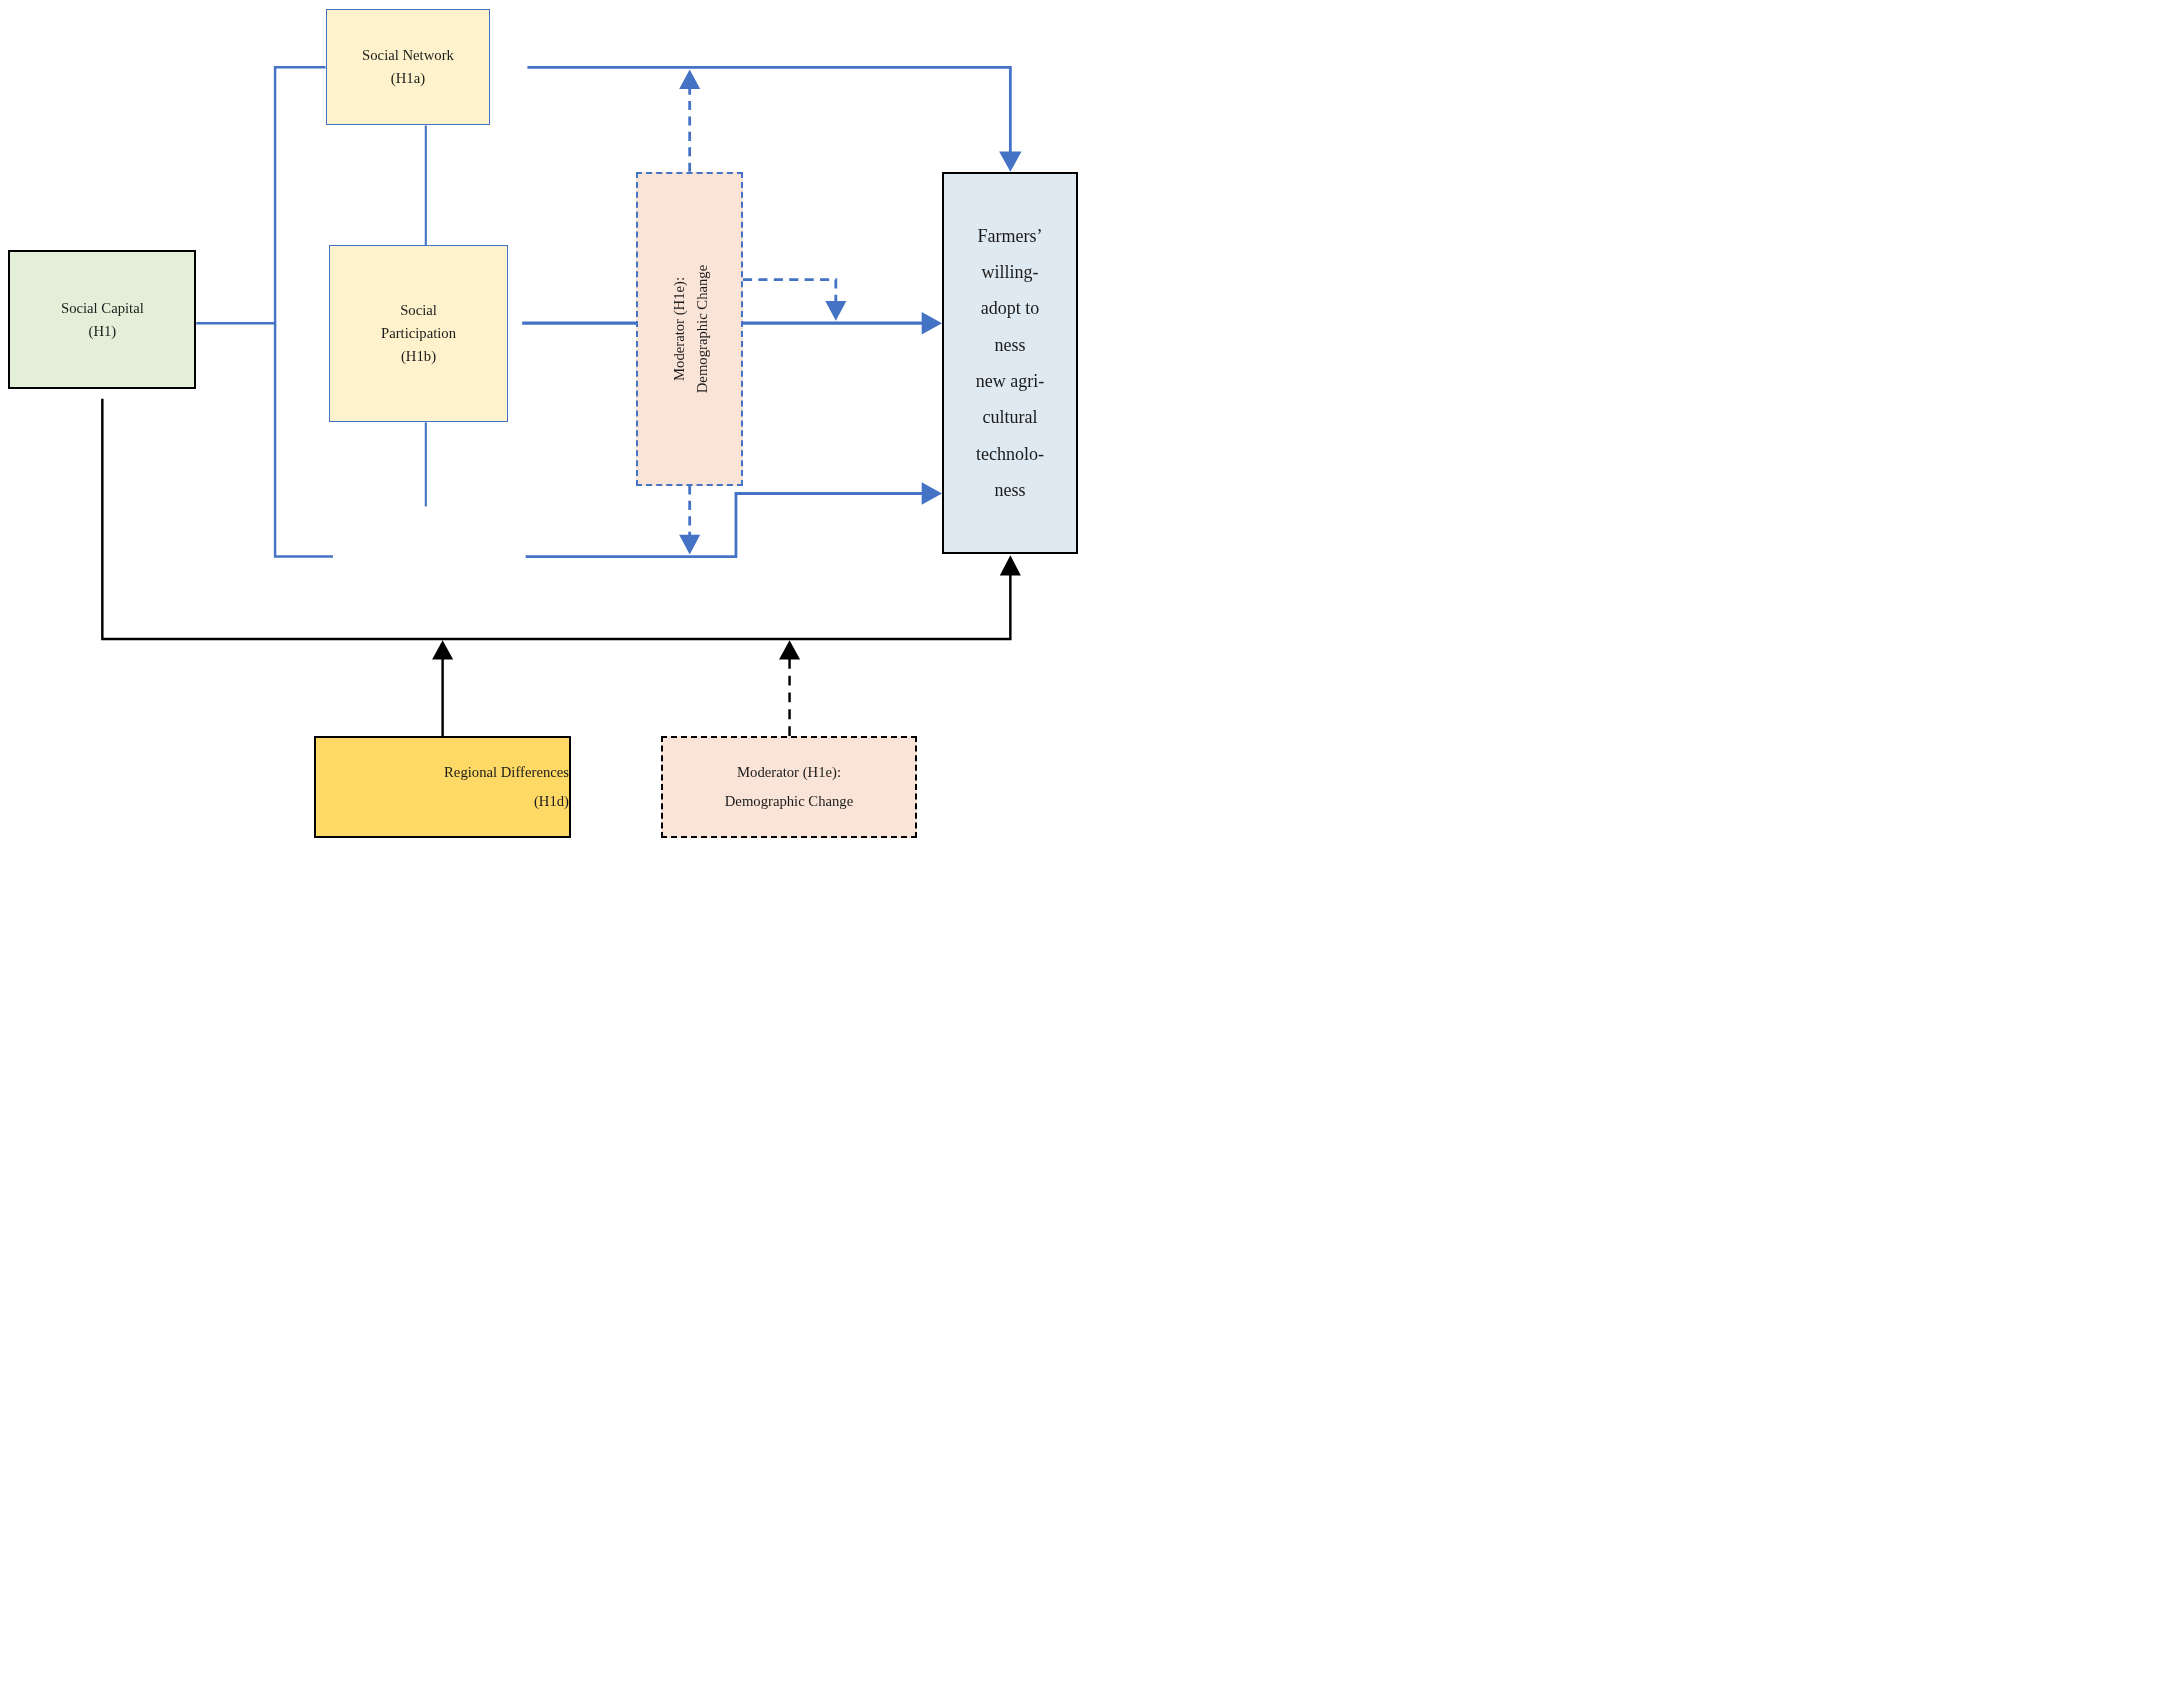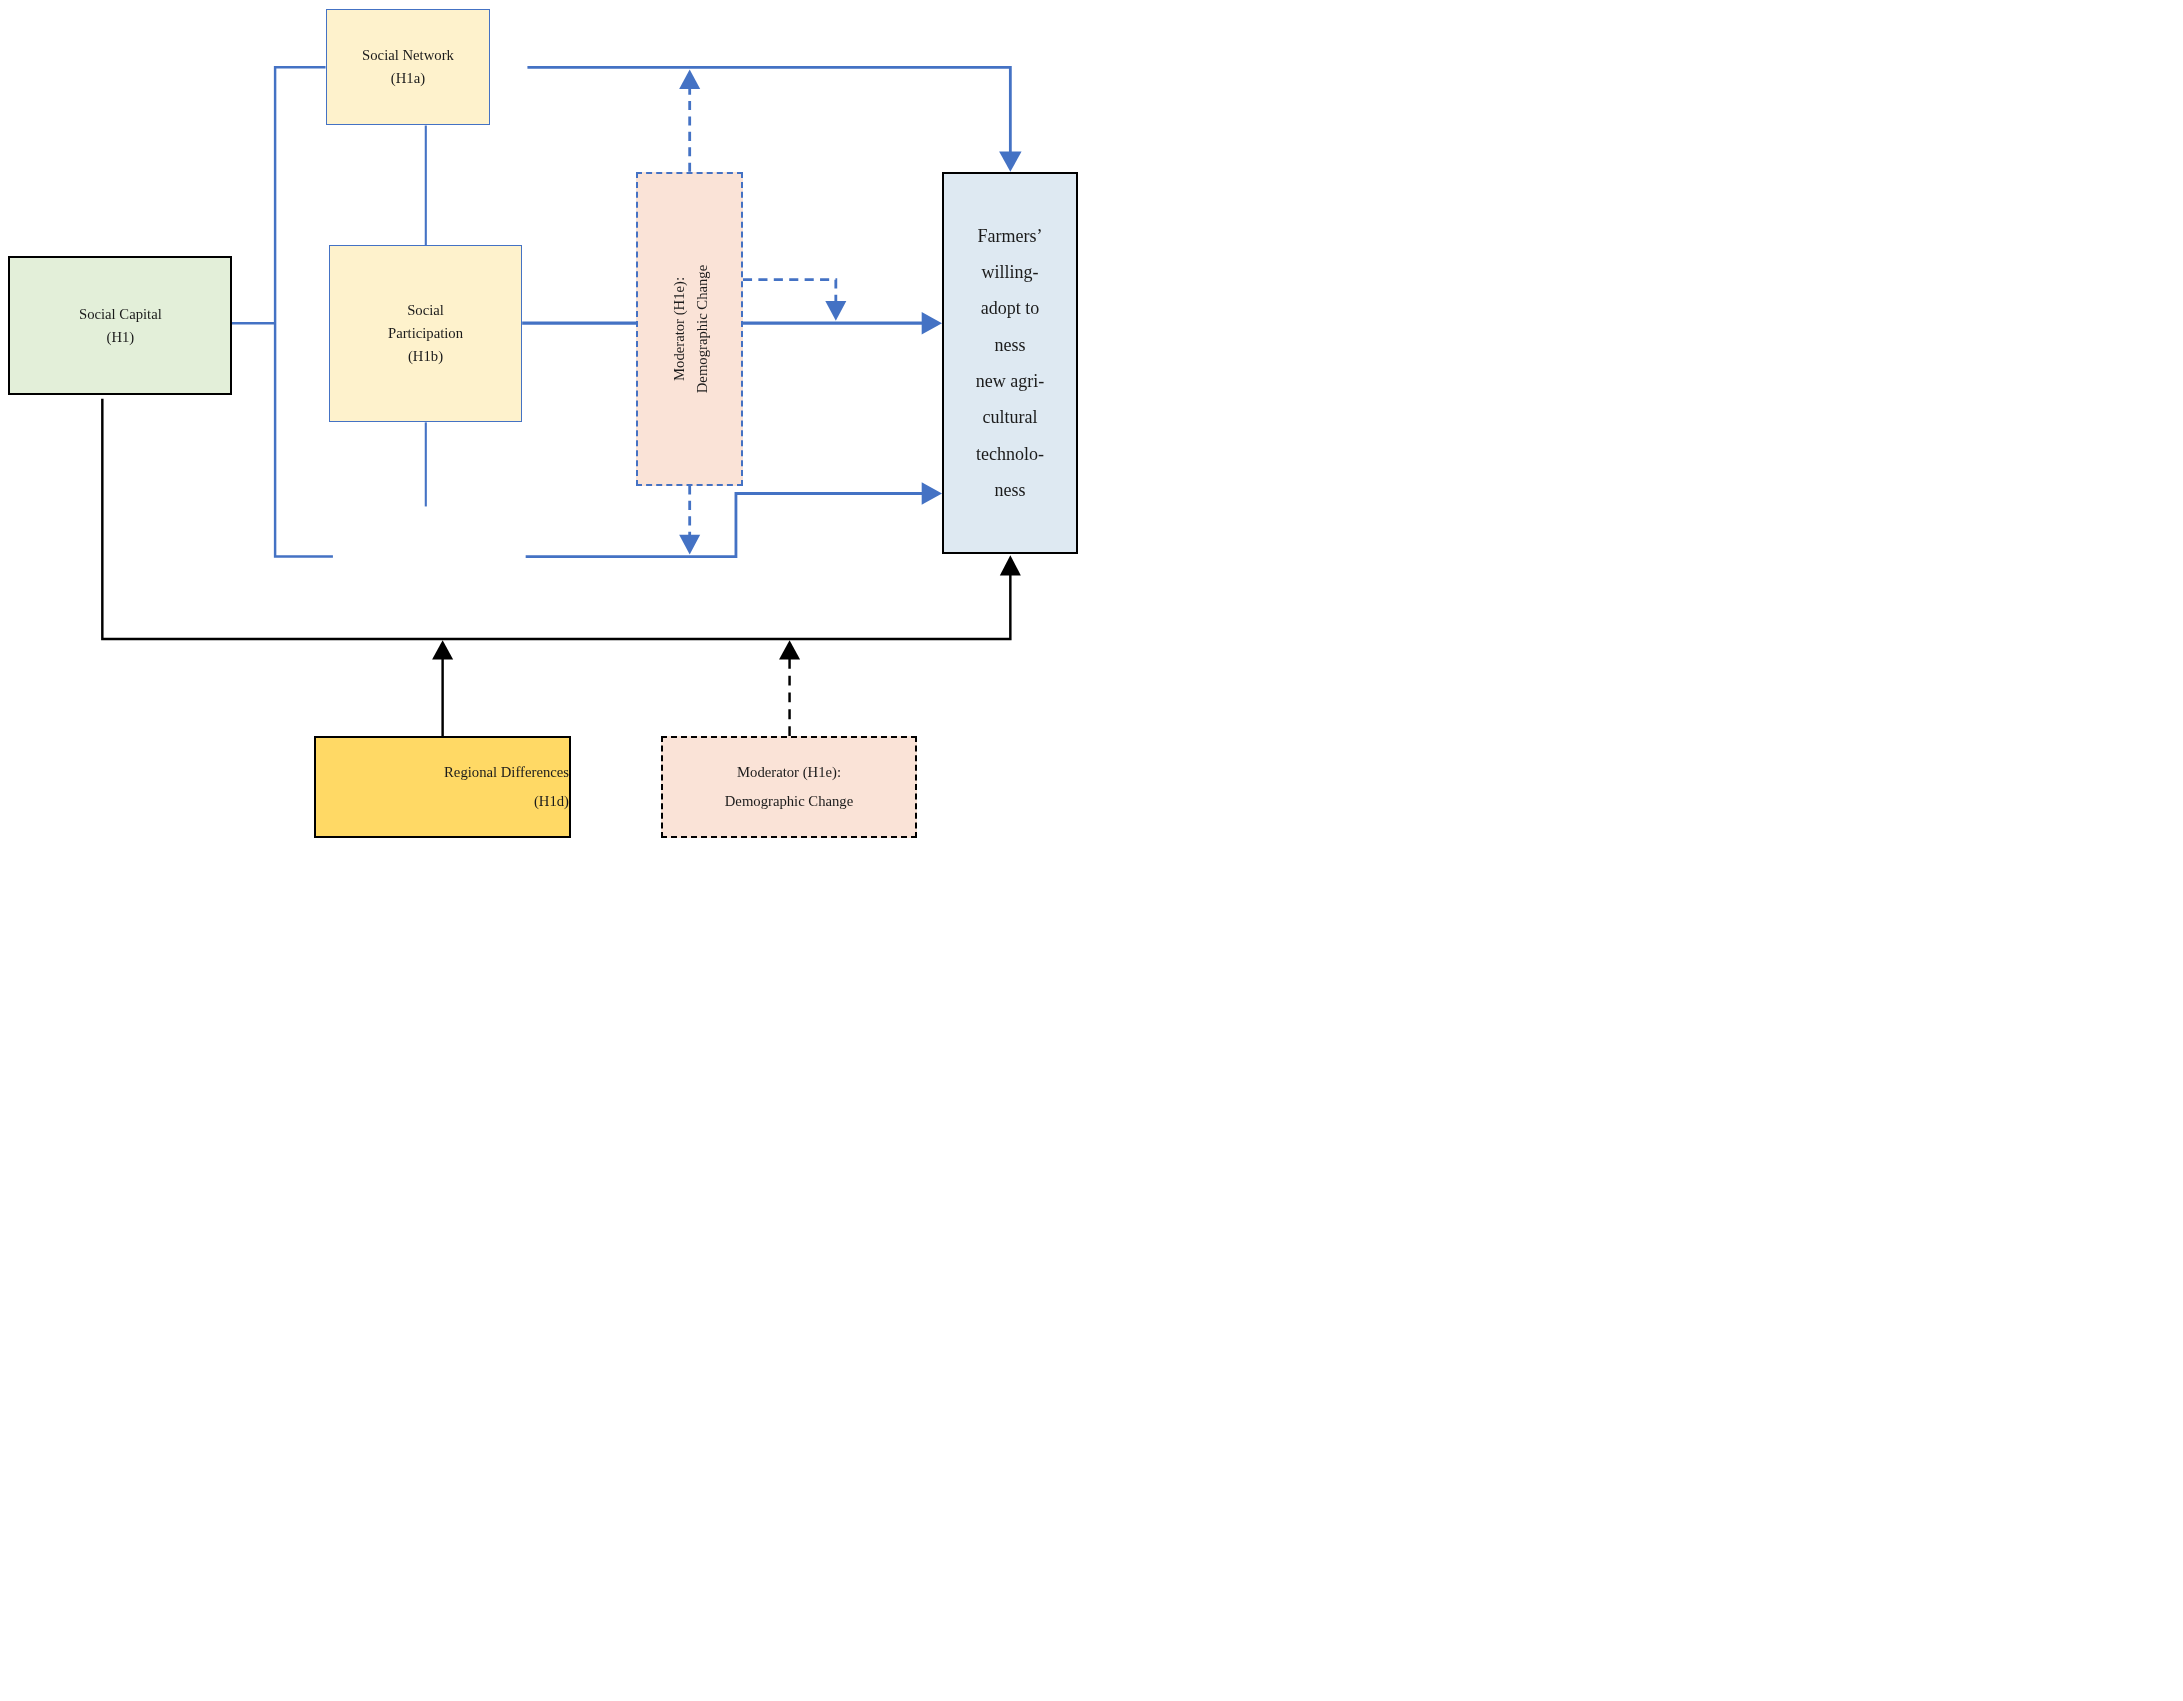--- a/index.html
+++ b/index.html
@@ -21,23 +21,23 @@
     line-height:1.55;
     font-size:14.7px;
   }
   .box span{display:block;}
   .b-green{background:#E3EFD9;border:2.1px solid #000000;}
   .b-cream{background:#FEF2CC;border:1.8px solid #4472C4;}
   .b-pinkblue{background:#FAE3D7;border:2.1px dashed #4472C4;}
   .b-blue{background:#DEE9F2;border:2.5px solid #000000;}
   .b-gold{background:#FFD965;border:2.1px solid #000000;line-height:2.0;align-items:flex-end;}
   .b-pinkblack{background:#FAE3D7;border:2.1px dashed #000000;line-height:2.0;}
-  #social-capital{left:8.4px;top:256px;width:224px;height:139px;}
+  #social-capital{left:8.4px;top:250px;width:188px;height:139px;}
   #social-network{left:326px;top:9px;width:164px;height:116px;}
-  #social-participation{left:329px;top:245px;width:193px;height:177px;}
+  #social-participation{left:329px;top:245px;width:179px;height:177px;}
   #social-trust{left:333px;top:506px;width:193px;height:102px;}
   #moderator-mid{left:636px;top:172px;width:107px;height:314px;}
   #farmers{left:942px;top:172px;width:136px;height:382px;font-size:18px;line-height:2.02;}
   #regional-differences{left:314px;top:736px;width:257px;height:102px;}
   #moderator-bottom{left:661px;top:736px;width:256px;height:102px;}
   .vwrap{
     position:absolute;left:50%;top:50%;
     width:301px;height:105px;
     transform:translate(-50%,-50%) rotate(-90deg);
     display:flex;flex-direction:column;

